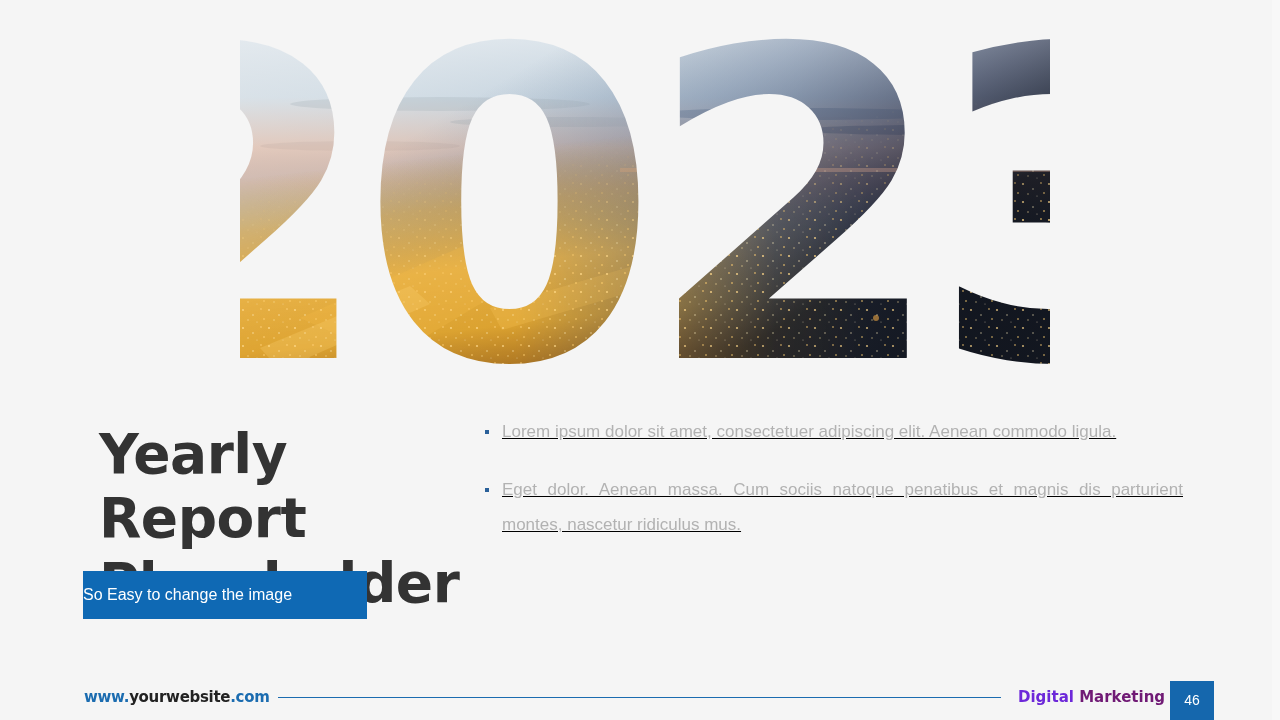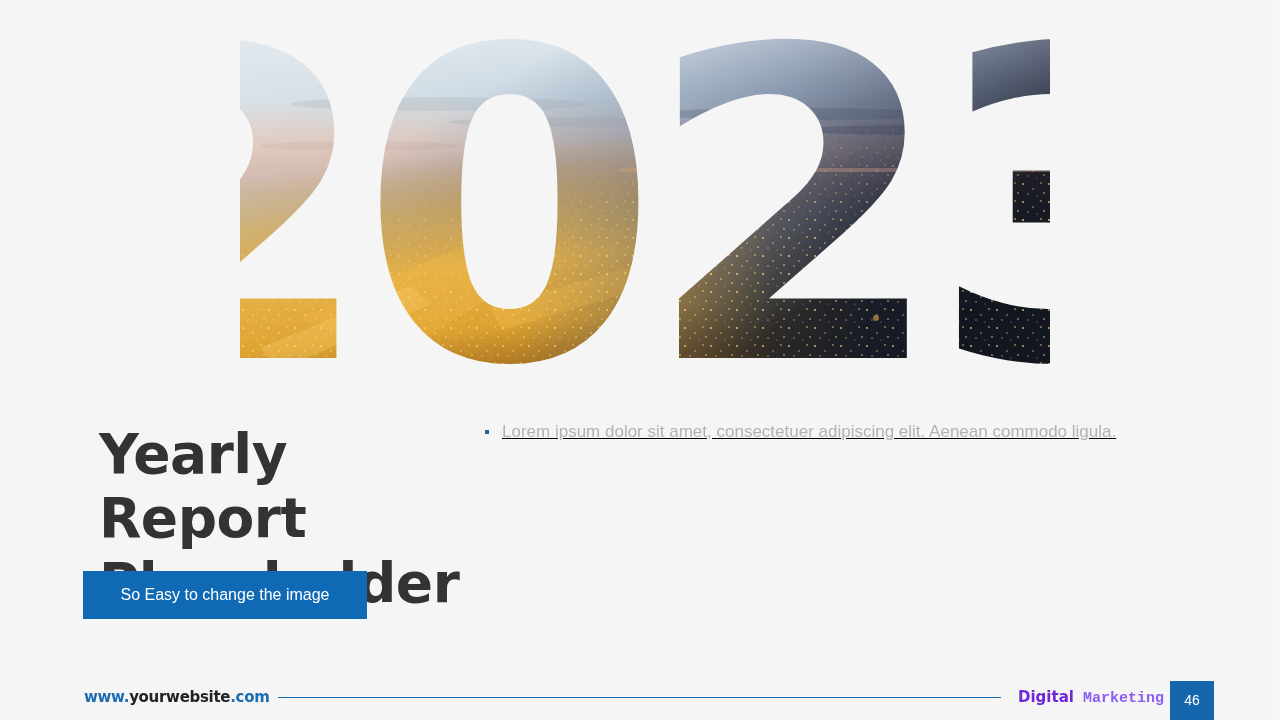--- a/index.html
+++ b/index.html
@@ -75,21 +75,21 @@
     top: 571px;
     width: 284px;
     height: 48px;
     border: 0;
     padding: 0;
     background: #0f69b4;
     color: #ffffff;
     font-family: "Liberation Sans", sans-serif;
     font-size: 16px;
     line-height: 48px;
-    text-align: center;
+    text-align: left;
     cursor: pointer;
     display: block;
   }
 
   
   .bullets {
     position: absolute;
     left: 483px;
     top: 414px;
     width: 700px;
@@ -145,21 +145,21 @@
   .footer-brand {
     position: absolute;
     left: 1018px;
     top: 688px;
     font-family: "DejaVu Sans", sans-serif;
     font-size: 15px;
     font-weight: 700;
     white-space: nowrap;
   }
   .footer-brand .blue { color: #6d28d9; }
-  .footer-brand .dark { color: #8b5cf6; font-family: Liberation Mono, monospace; }
+  .footer-brand .dark { color: #701a75; }
 
   .page-number {
     position: absolute;
     left: 1170px;
     top: 681px;
     width: 44px;
     height: 52px;
     background: #1567ad;
     color: #ffffff;
     font-family: "Liberation Sans", sans-serif;
@@ -286,20 +286,24 @@
     <span class="ln">Placeholder</span>
   </h1>
 
   <button class="cta-button">So Easy to change the image</button>
 
   <ul class="bullets">
     <li class="bullet-item">
       <span class="bullet-dot"></span>
       <span>Lorem ipsum dolor sit amet, consectetuer adipiscing elit. Aenean commodo ligula.</span>
     </li>
+    <li class="bullet-item">
+      <span class="bullet-dot"></span>
+      <span>Eget dolor. Aenean massa. Cum sociis natoque penatibus et magnis dis parturient montes, nascetur ridiculus mus.</span>
+    </li>
   </ul>
 
   <div class="footer-website">
     <span class="blue">www.</span><span class="dark">yourwebsite</span><span class="blue">.com</span>
   </div>
 
   <div class="footer-rule"></div>
 
   <div class="footer-brand">
     <span class="blue">Digital</span><span class="dark"> Marketing</span>

